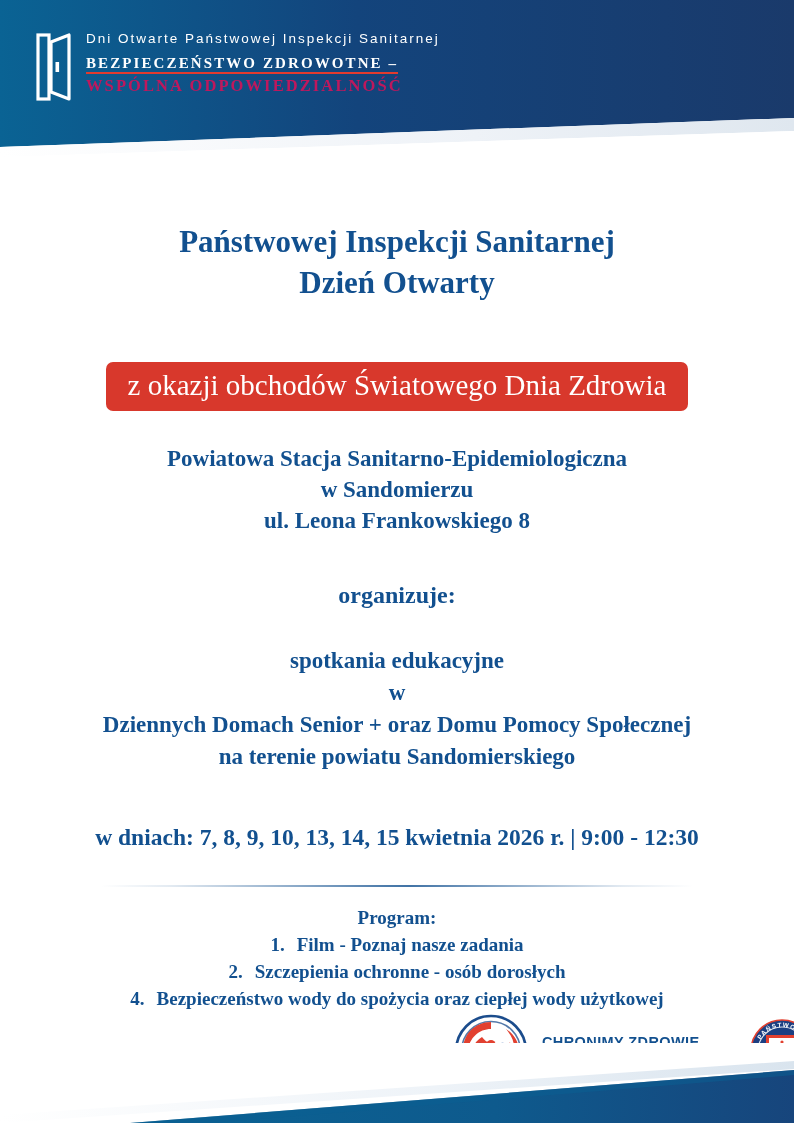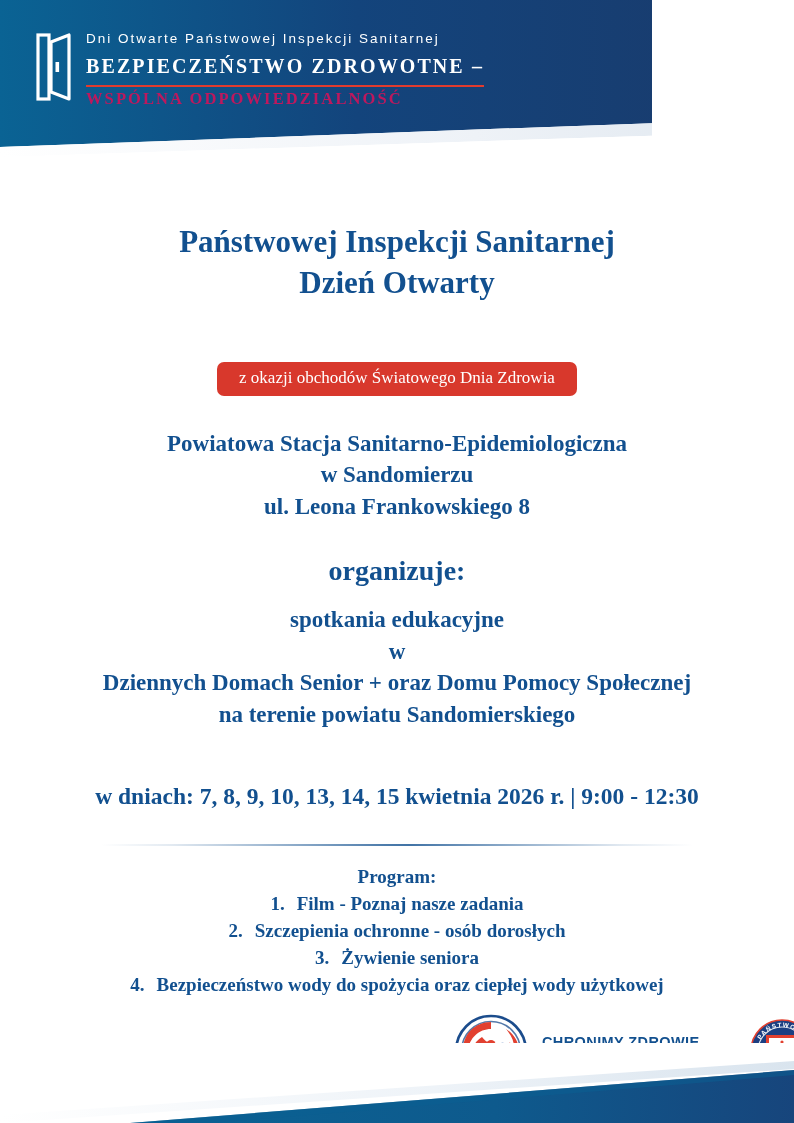--- a/index.html
+++ b/index.html
@@ -18,21 +18,21 @@
     background: #ffffff;
     overflow: hidden;
     margin: 0 auto;
   }
 
   
   .header-band {
     position: absolute;
     left: 0;
     top: 0;
-    width: 652px;
+    width: 794px;
     height: 160px;
     overflow: hidden;
   }
   .header-band svg {
     display: block;
   }
   .header-content {
     position: absolute;
     left: 36px;
     top: 31px;
@@ -51,29 +51,29 @@
     font-family: "Liberation Sans", sans-serif;
     font-size: 13.5px;
     letter-spacing: 2.0px;
     font-weight: 400;
     white-space: nowrap;
     line-height: 1.2;
   }
   .hdr-line2 {
     color: #ffffff;
     font-family: "Liberation Serif", serif;
-    font-size: 20px;
+    font-size: 15px;
     font-weight: bold;
     letter-spacing: 2.1px;
     white-space: nowrap;
     line-height: 1.35;
     margin-top: 6px;
     position: relative;
     display: inline-block;
-    padding-bottom: 7px;
+    padding-bottom: 1px;
   }
   .hdr-underline {
     position: absolute;
     left: 0;
     bottom: 0px;
     height: 2.5px;
     width: 100%;
     background: #e23b2e;
   }
   .hdr-line3 {
@@ -108,51 +108,51 @@
 
   .red-banner-wrap {
     display: flex;
     justify-content: center;
     margin-top: 58px;
   }
   .red-banner {
     background: #d8382c;
     color: #ffffff;
     border-radius: 7px;
-    font-size: 17px;
+    font-size: 29px;
     padding: 6px 22px 8px 22px;
     white-space: nowrap;
     line-height: 1.2;
   }
 
   .org-block {
     text-align: center;
     color: #12508f;
     font-weight: bold;
     font-size: 23px;
     line-height: 1.36;
     margin-top: 32px;
   }
   .org-block div { white-space: nowrap; }
 
   .organizuje {
     text-align: center;
     color: #12508f;
     font-weight: bold;
-    font-size: 28px;
-    margin-top: 33px;
+    font-size: 24px;
+    margin-top: 46px;
   }
 
   .meetings {
     text-align: center;
     color: #12508f;
     font-weight: bold;
     font-size: 23px;
     line-height: 1.38;
-    margin-top: 17px;
+    margin-top: 36px;
   }
   .meetings div { white-space: nowrap; }
 
   .dates {
     text-align: center;
     color: #12508f;
     font-weight: bold;
     font-size: 23.5px;
     margin-top: 52px;
     white-space: nowrap;
@@ -285,23 +285,20 @@
 
     <div class="divider"></div>
 
     <div class="program">
       <div>Program:</div>
       <div class="prog-item">
         <span class="prog-num">1.</span><span>Film - Poznaj nasze zadania</span>
       </div>
       <div class="prog-item">
         <span class="prog-num">2.</span><span>Szczepienia ochronne - osób dorosłych</span>
-      </div>
-      <div class="prog-item">
-        <span class="prog-num">3.</span><span>Żywienie seniora</span>
       </div>
       <div class="prog-item">
         <span class="prog-num">4.</span><span>Bezpieczeństwo wody do spożycia oraz ciepłej wody użytkowej</span>
       </div>
     </div>
 
   </div>
 
   <div class="footer-logos">
 

